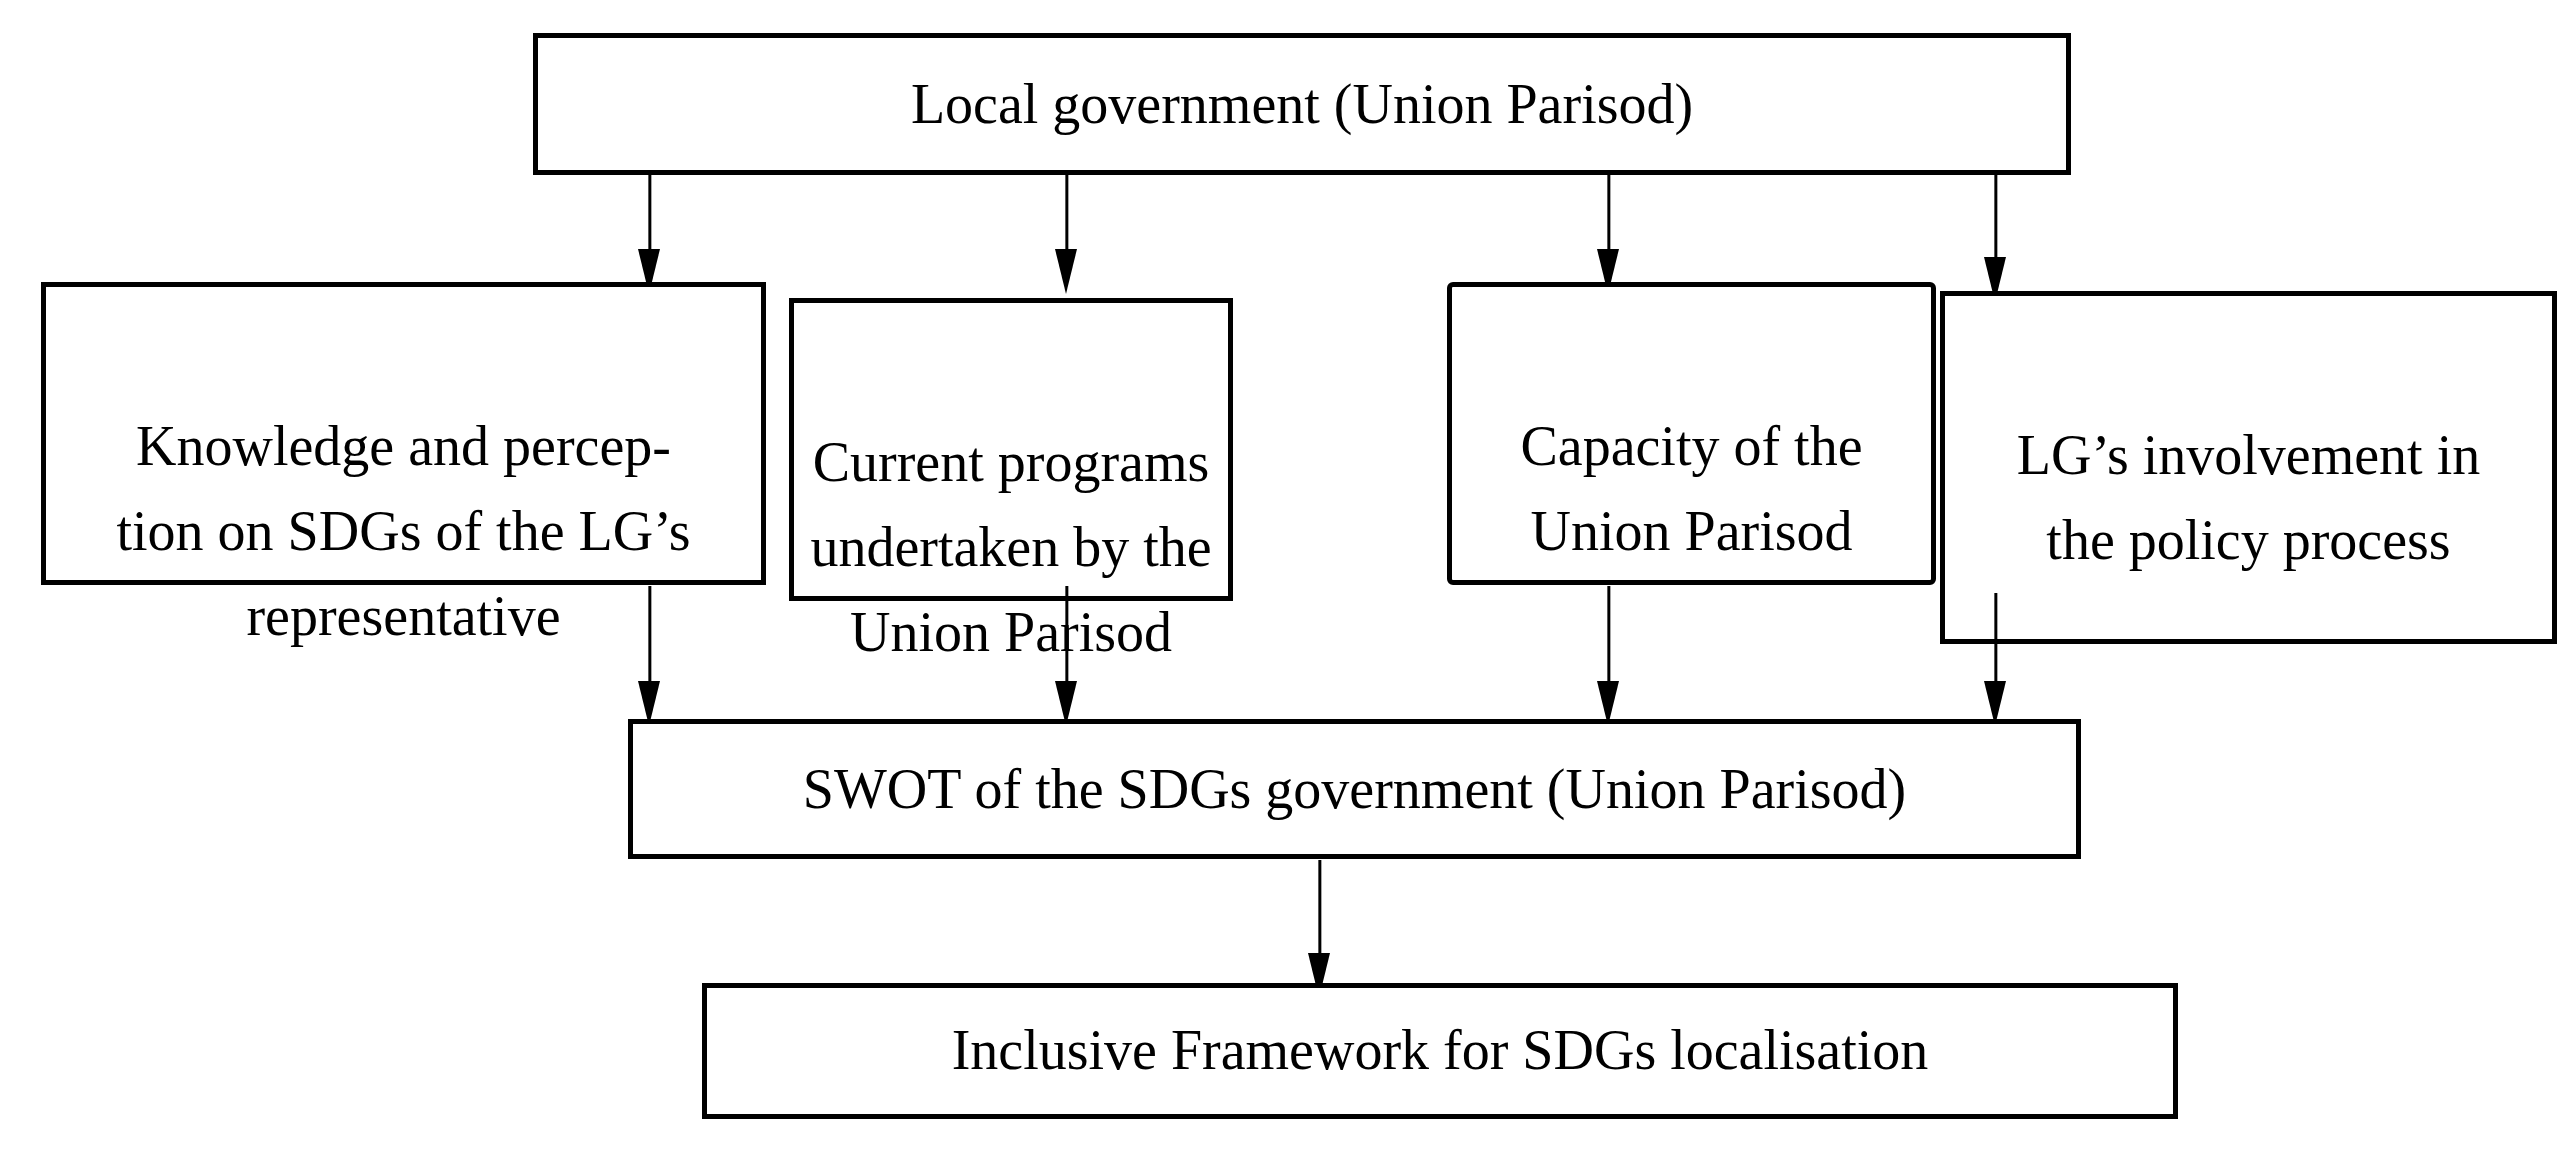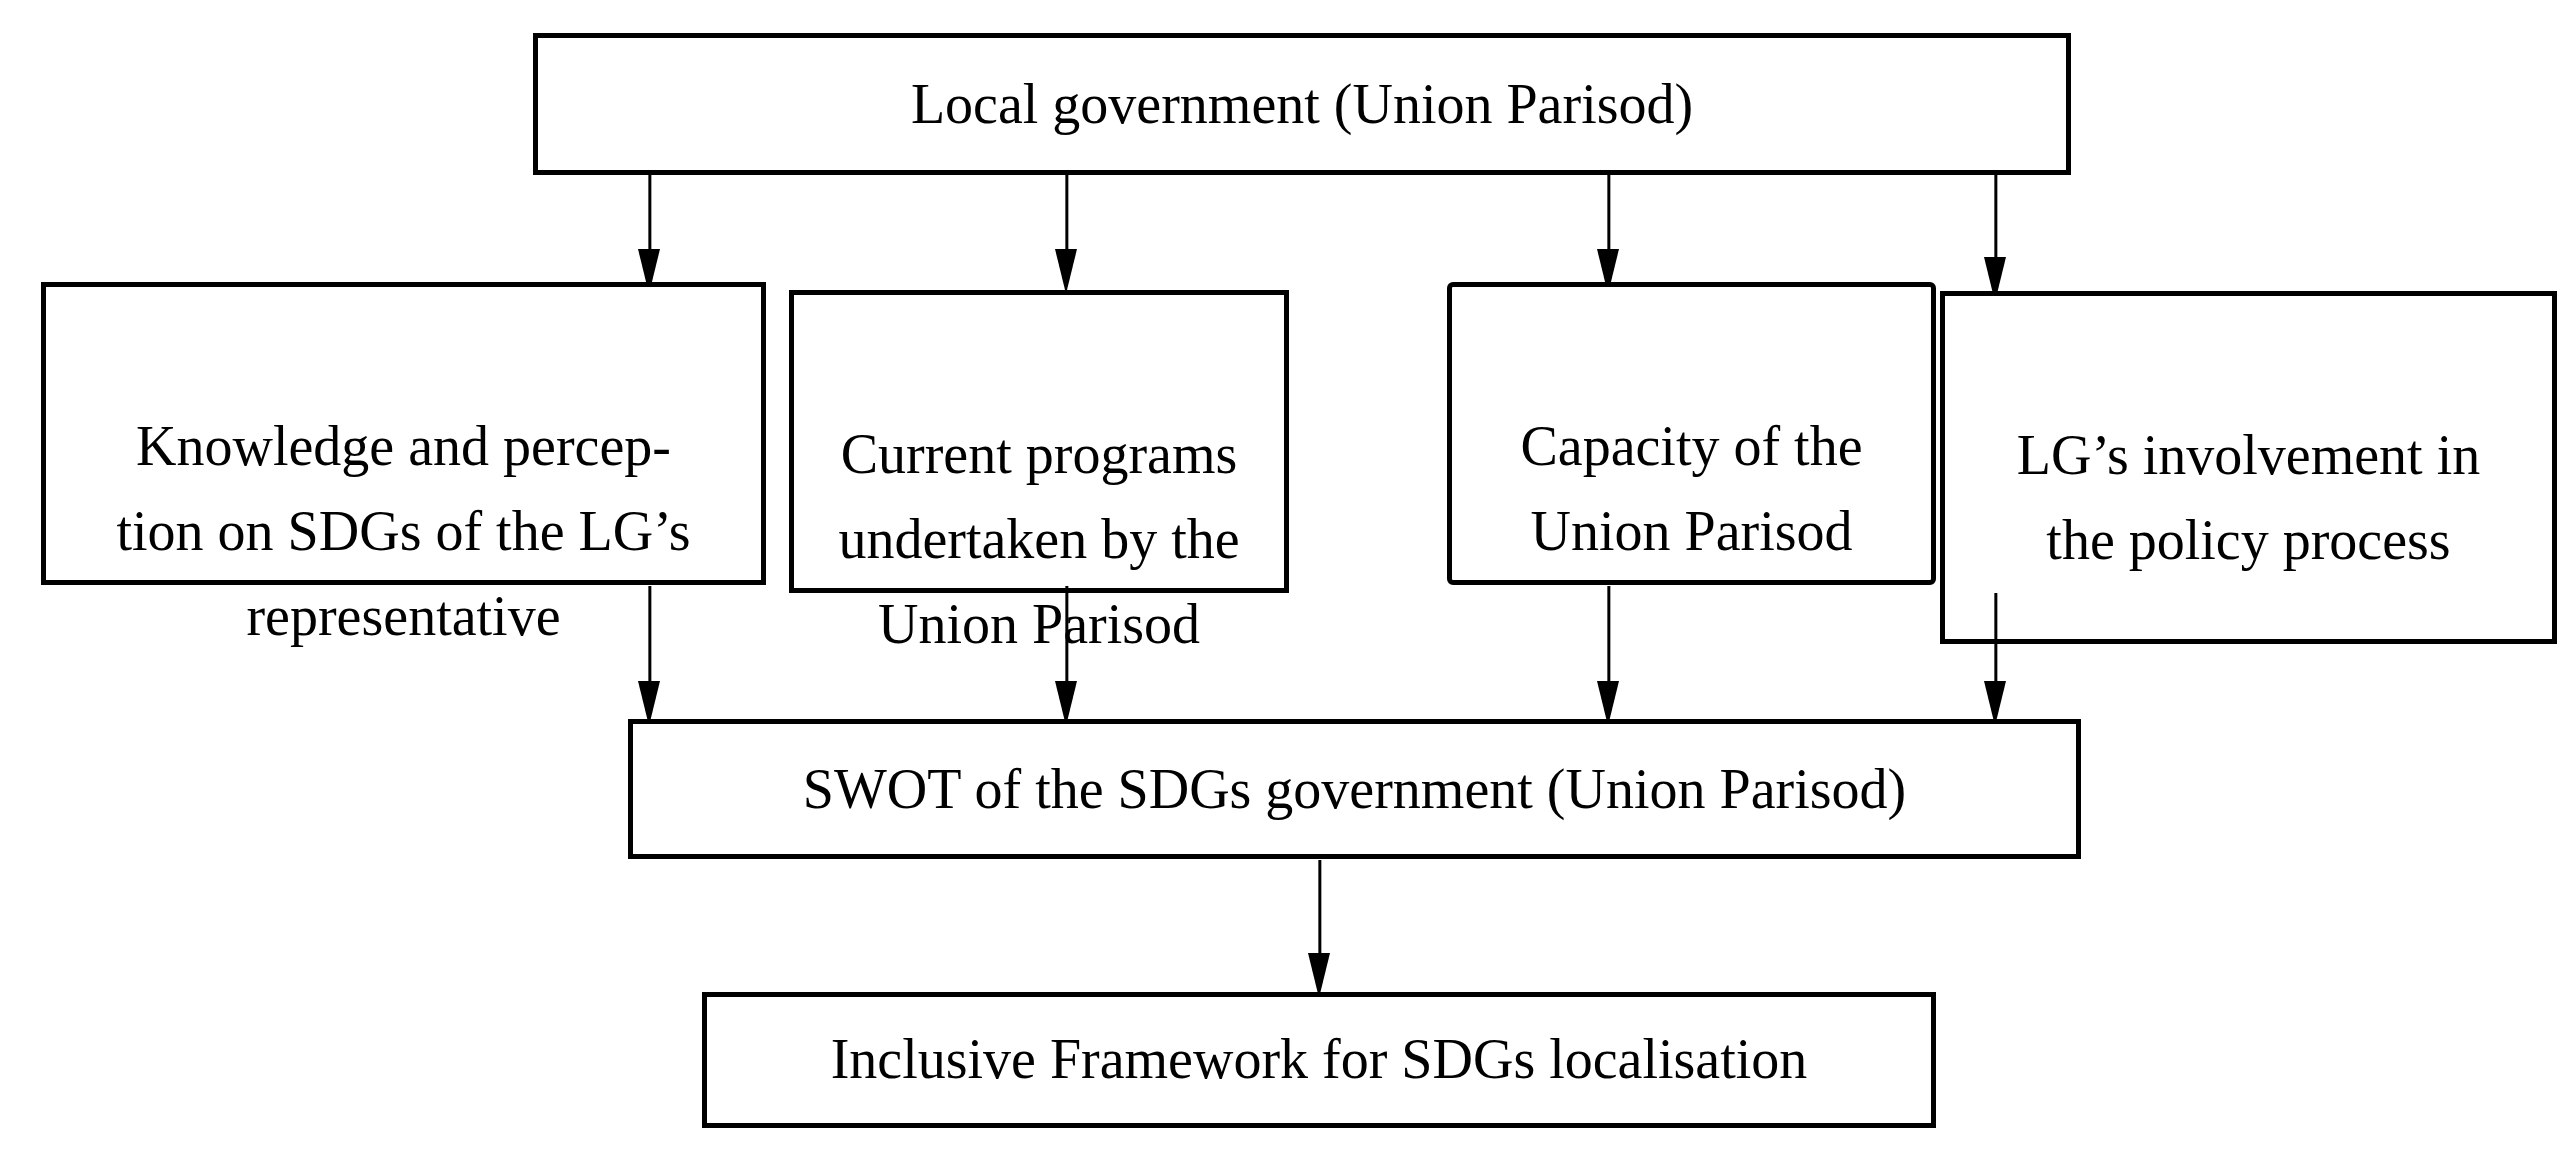--- a/index.html
+++ b/index.html
@@ -91,21 +91,21 @@
   <div class="arrow" style="left:1984px; top:175px; height:127px;">
     <div class="shaft"></div>
     <div class="head"></div>
   </div>
 
   <div class="box toppad" style="left:41px; top:282px; width:725px; height:303px;">
     <span class="lbl">Knowledge and percep-
 tion on SDGs of the LG’s
 representative</span>
   </div>
-  <div class="box toppad" style="left:789px; top:290px; width:500px; height:303px;">
+  <div class="box toppad" style="left:789px; top:298px; width:444px; height:303px;">
     <span class="lbl">Current programs
 undertaken by the
 Union Parisod</span>
   </div>
   <div class="box toppad" style="left:1447px; top:282px; width:489px; height:303px;border-radius:6px;">
     <span class="lbl">Capacity of the
 Union Parisod</span>
   </div>
   <div class="box toppad" style="left:1940px; top:291px; width:617px; height:353px;">
     <span class="lbl">LG’s involvement in
@@ -131,18 +131,18 @@
 
   <div class="box center" style="left:628px; top:719px; width:1453px; height:140px;">
     <span class="lbl">SWOT of the SDGs government (Union Parisod)</span>
   </div>
 
   <div class="arrow" style="left:1308px; top:860px; height:138px;">
     <div class="shaft"></div>
     <div class="head"></div>
   </div>
 
-  <div class="box center" style="left:702px; top:983px; width:1234px; height:136px; padding-bottom:2px;margin-top:9px;">
+  <div class="box center" style="left:702px; top:983px; width:1476px; height:136px; padding-bottom:2px;">
     <span class="lbl">Inclusive Framework for SDGs localisation</span>
   </div>
 
 </div>
 
 
 </body></html>

